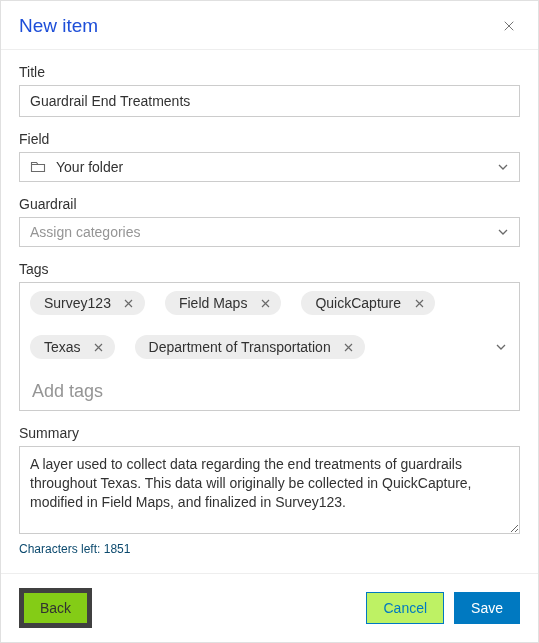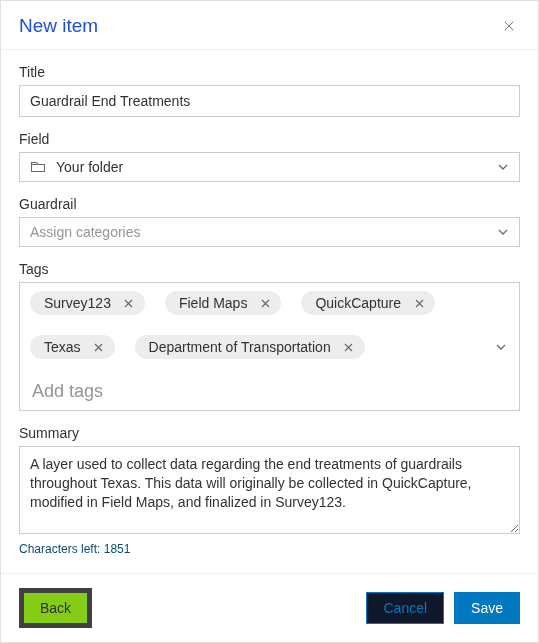--- a/index.html
+++ b/index.html
@@ -20,21 +20,21 @@
   .tag-row { display: flex; flex-wrap: wrap; gap: 20px; align-items: center; padding-right: 20px; }
   .tag-chip { background: #ededed; border-radius: 14px; padding: 4px 8px 4px 14px; display: inline-flex; align-items: center; font-size: 14px; color: #323232; }
   .tag-chip .remove { margin-left: 10px; width: 16px; height: 16px; display: flex; align-items: center; justify-content: center; cursor: pointer; color: #6a6a6a; }
   .tags-chevron { position: absolute; right: 12px; top: 50%; transform: translateY(-50%); color: #6a6a6a; cursor: pointer; }
   .add-tags { color: #959595; font-size: 18px; padding: 22px 2px 2px 2px; cursor: text; }
   .summary-area { width: 100%; border: 1px solid #ccc; padding: 8px 10px; font-size: 14px; color: #323232; resize: both; min-height: 88px; font-family: inherit; outline: none; line-height: 1.35; }
   .chars-left { font-size: 12px; color: #0c4a6e; margin-top: 4px; }
   .footer { border-top: 1px solid #eee; padding: 14px 18px; display: flex; align-items: center; }
   .btn { font-size: 14px; padding: 7px 16px; border: 1px solid transparent; cursor: pointer; background: none; }
   .btn-back { border: 5px solid #404040; color: #323232; background: #84cc16; }
-  .btn-cancel { border: 1px solid #0079c1; color: #0079c1; background: #0f172a; margin-left: auto; margin-right: 10px; }
+  .btn-cancel { border: 1px solid #0079c1; color: #0079c1; background: #bef264; margin-left: auto; margin-right: 10px; }
   .btn-save { background: #0079c1; color: #fff; }
   svg { display: block; }
 </style>
 </head>
 <body>
 
 <div class="dialog">
 
   <div class="header">
     <h1>New item</h1>

